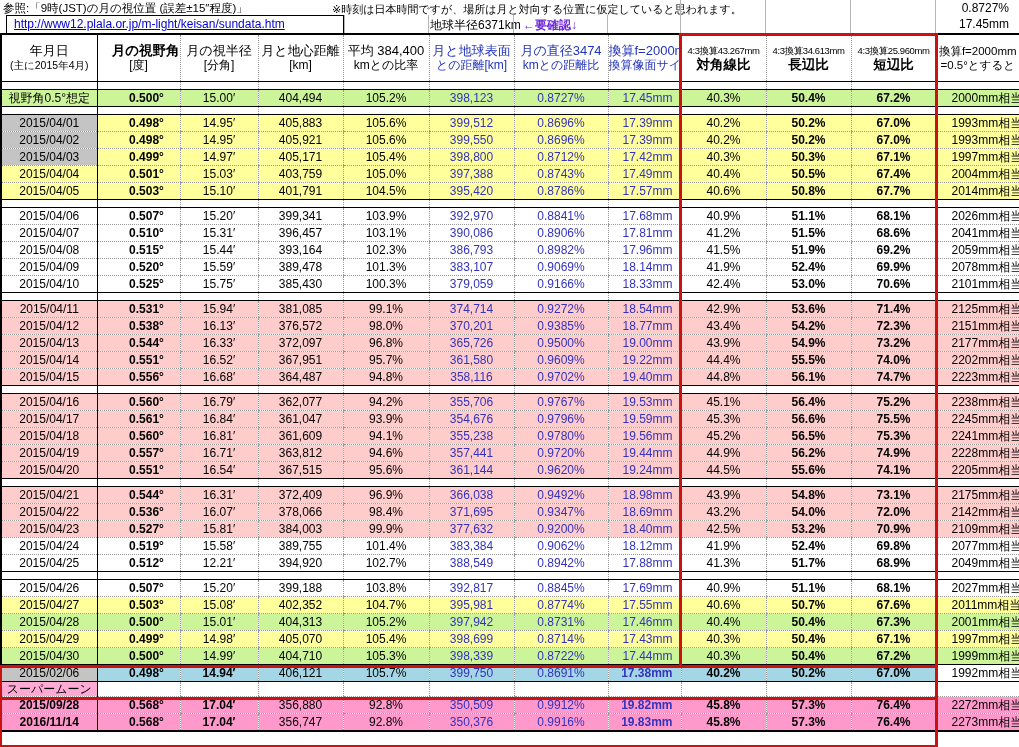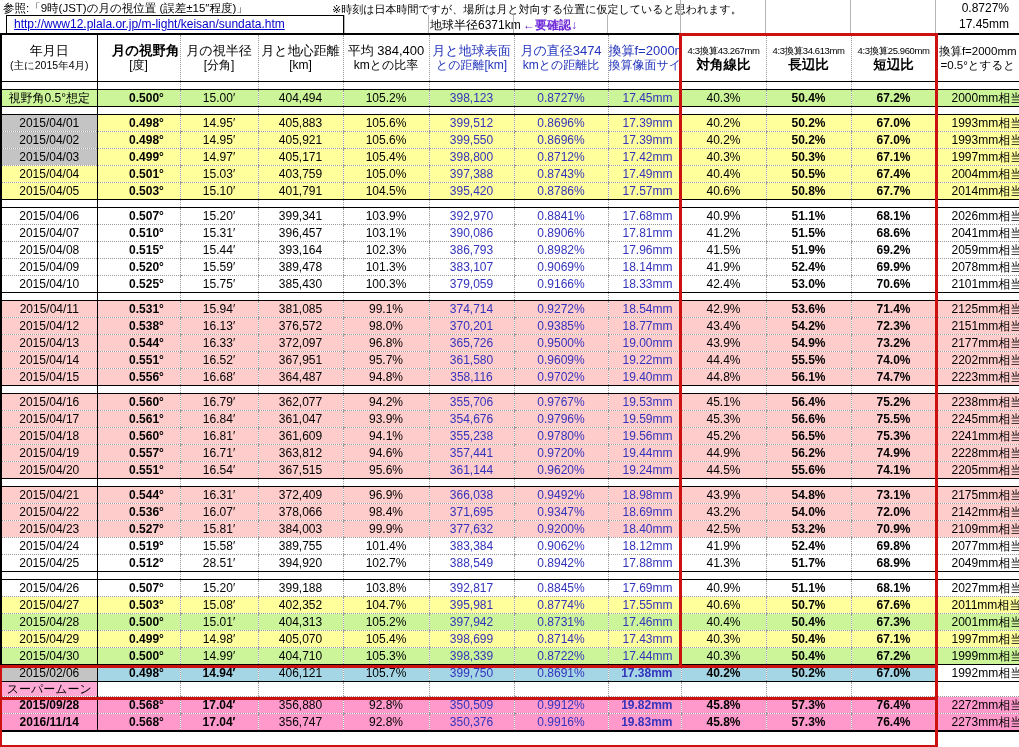--- a/index.html
+++ b/index.html
@@ -588,21 +588,21 @@
         <td class="c-diam">0.9062%</td>
         <td class="c-size">18.12mm</td>
         <td class="c-diag">41.9%</td>
         <td class="c-long">52.4%</td>
         <td class="c-short">69.8%</td>
         <td class="c-equiv">2077mm相当</td>
       </tr>
       <tr class="r-data bg-white solid-b">
         <td class="c-date">2015/04/25</td>
         <td class="c-angle">0.512°</td>
-        <td class="c-radius">28.51′</td>
+        <td class="c-radius">12.21′</td>
         <td class="c-dist">394,920</td>
         <td class="c-ratio">102.7%</td>
         <td class="c-surf">388,549</td>
         <td class="c-diam">0.8942%</td>
         <td class="c-size">17.88mm</td>
         <td class="c-diag">41.3%</td>
         <td class="c-long">51.7%</td>
         <td class="c-short">68.9%</td>
         <td class="c-equiv">2049mm相当</td>
       </tr>

